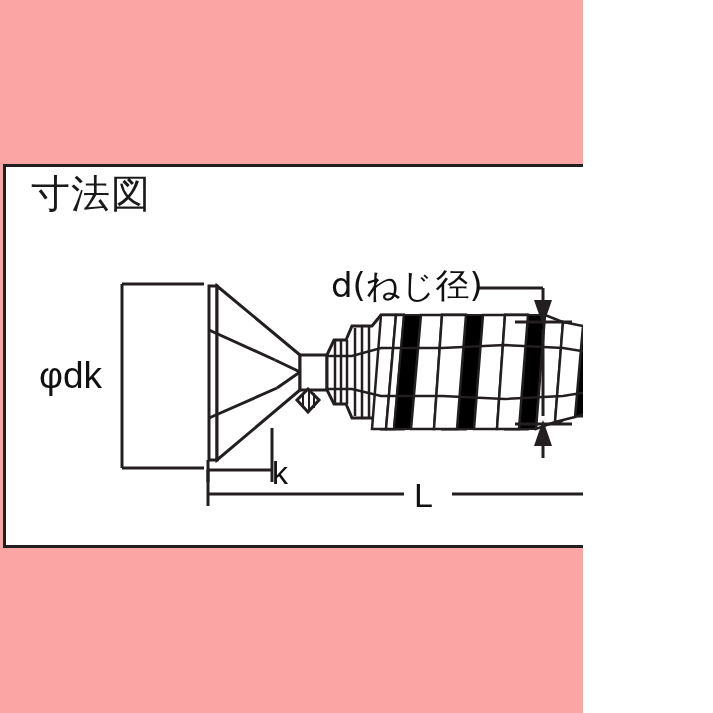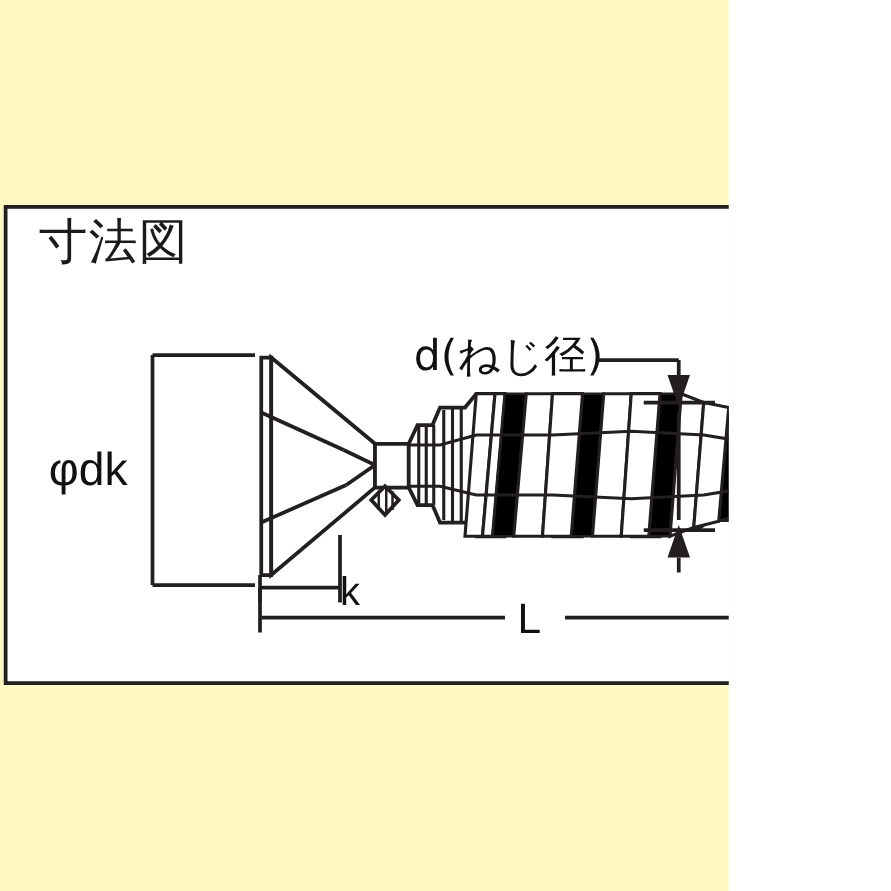--- a/index.html
+++ b/index.html
@@ -7,21 +7,21 @@
     padding: 0;
     background: #ffffff;
   }
   body {
     font-family: "Liberation Sans", "DejaVu Sans", sans-serif;
   }
   #screen {
     position: relative;
     width: 583px;
     height: 713px;
-    background: #fef9c3;
+    background: #fca5a5;
     overflow: hidden;
     text-align: right;
   }
   #frame {
     position: absolute;
     left: 3px;
     top: 164px;
     width: 704px;
     height: 384px;
     border: 3px solid #231f20;

